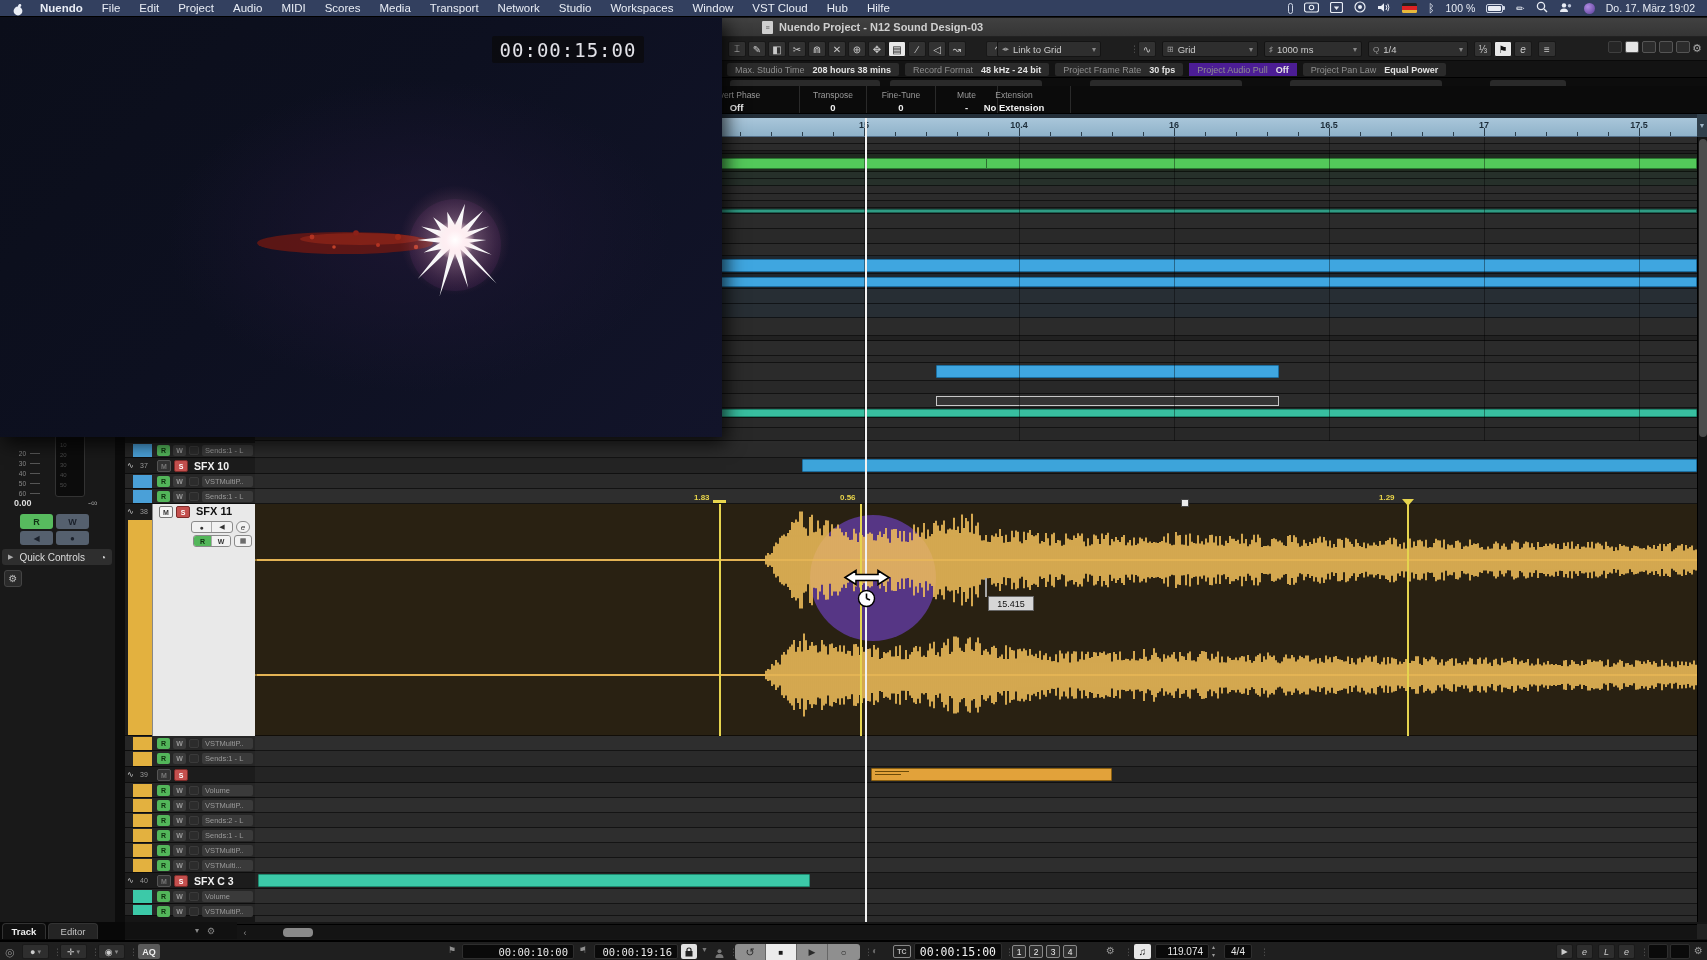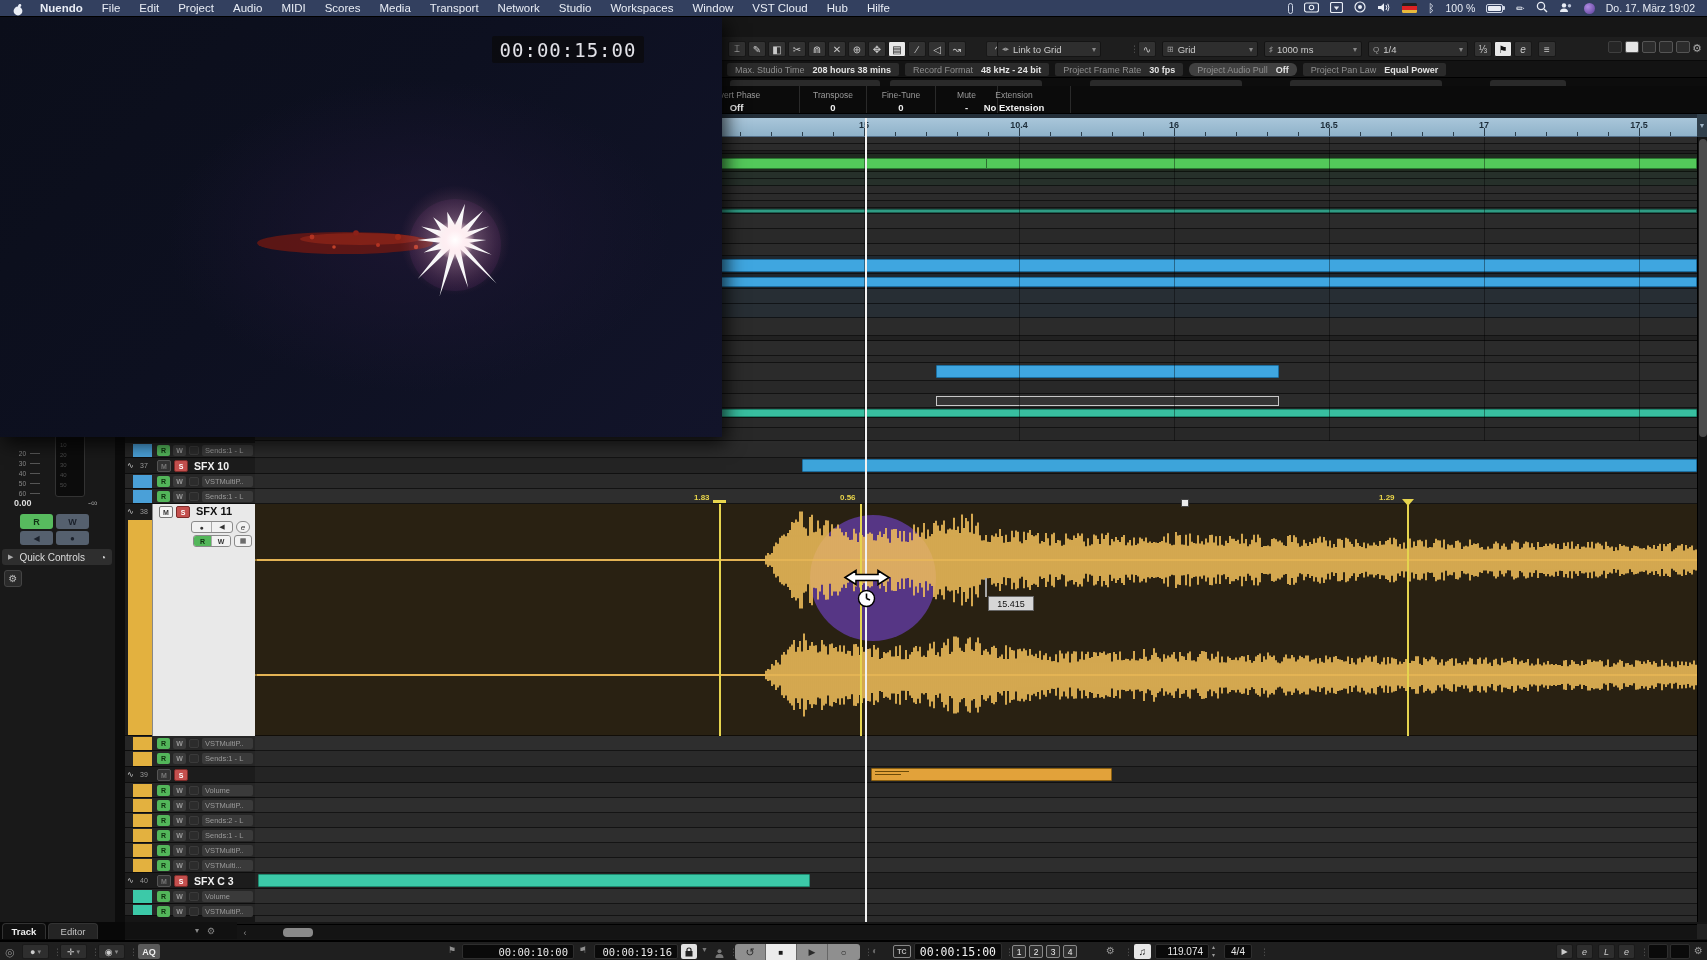--- a/index.html
+++ b/index.html
@@ -105,20 +105,24 @@
       <span><svg width="14" height="11" viewBox="0 0 14 11">
             <circle cx="5" cy="3.4" r="2.2" fill="#e9edf5"></circle>
             <path d="M1 10 Q1 6.4 5 6.4 Q9 6.4 9 10 Z" fill="#e9edf5"></path>
             <circle cx="10.5" cy="3.8" r="1.7" fill="#b9c2d6"></circle>
           </svg></span>
       <span style="width:11px;height:11px;border-radius:50%;background:radial-gradient(circle at 35% 35%,#b08be0,#5a3d9a)"></span>
       <span style="color:#e9edf5;font-size:10.5px;white-space:nowrap">Do. 17. März 19:02</span>
     </span>
   </div>
 
+  <div class="abs" style="left:0;top:18px;width:1707px;height:19px;background:linear-gradient(#414141,#353535);border-bottom:1px solid #222">
+    <span class="abs ctr" style="left:762px;top:3px;width:11px;height:13px;background:#cfcfcf;border-radius:1px;color:#555;font-size:7px">≡</span>
+    <span class="abs" style="left:779px;top:3px;font-size:11px;font-weight:bold;color:#cfcfcf;white-space:nowrap">Nuendo Project - N12 Sound Design-03</span>
+  </div>
 
   <div class="abs" style="left:0;top:37px;width:1707px;height:24px;background:#1e1e1e;border-bottom:1px solid #0a0a0a">
     <div id="tools" class="abs flex" style="left:728px;top:4px;gap:2px">
         <div class="tool">⌶</div>
         <div class="tool">✎</div>
         <div class="tool">◧</div>
         <div class="tool">✂</div>
         <div class="tool">⋒</div>
         <div class="tool">✕</div>
         <div class="tool">⊕</div>
@@ -185,21 +189,21 @@
           <span class="seg-val">208 hours 38 mins</span>
         </div>
         <div style="display: flex; align-items: center; gap: 8px; background: rgb(43, 43, 43); border-radius: 2px; height: 13px; padding: 0px 8px;">
           <span class="seg-label">Record Format</span>
           <span class="seg-val">48 kHz - 24 bit</span>
         </div>
         <div style="display: flex; align-items: center; gap: 8px; background: rgb(43, 43, 43); border-radius: 2px; height: 13px; padding: 0px 8px;">
           <span class="seg-label">Project Frame Rate</span>
           <span class="seg-val">30 fps</span>
         </div>
-        <div style="display: flex; align-items: center; gap: 8px; background: #404040; border-radius: 6px; height: 13px; padding: 0px 8px;">
+        <div style="display: flex; align-items: center; gap: 8px; background: #4c1d95; border-radius: 0; height: 13px; padding: 0px 8px;">
           <span class="seg-label">Project Audio Pull</span>
           <span class="seg-val">Off</span>
         </div>
         <div style="display: flex; align-items: center; gap: 8px; background: rgb(43, 43, 43); border-radius: 2px; height: 13px; padding: 0px 8px;">
           <span class="seg-label">Project Pan Law</span>
           <span class="seg-val">Equal Power</span>
         </div>
       </div>
   </div>
 

